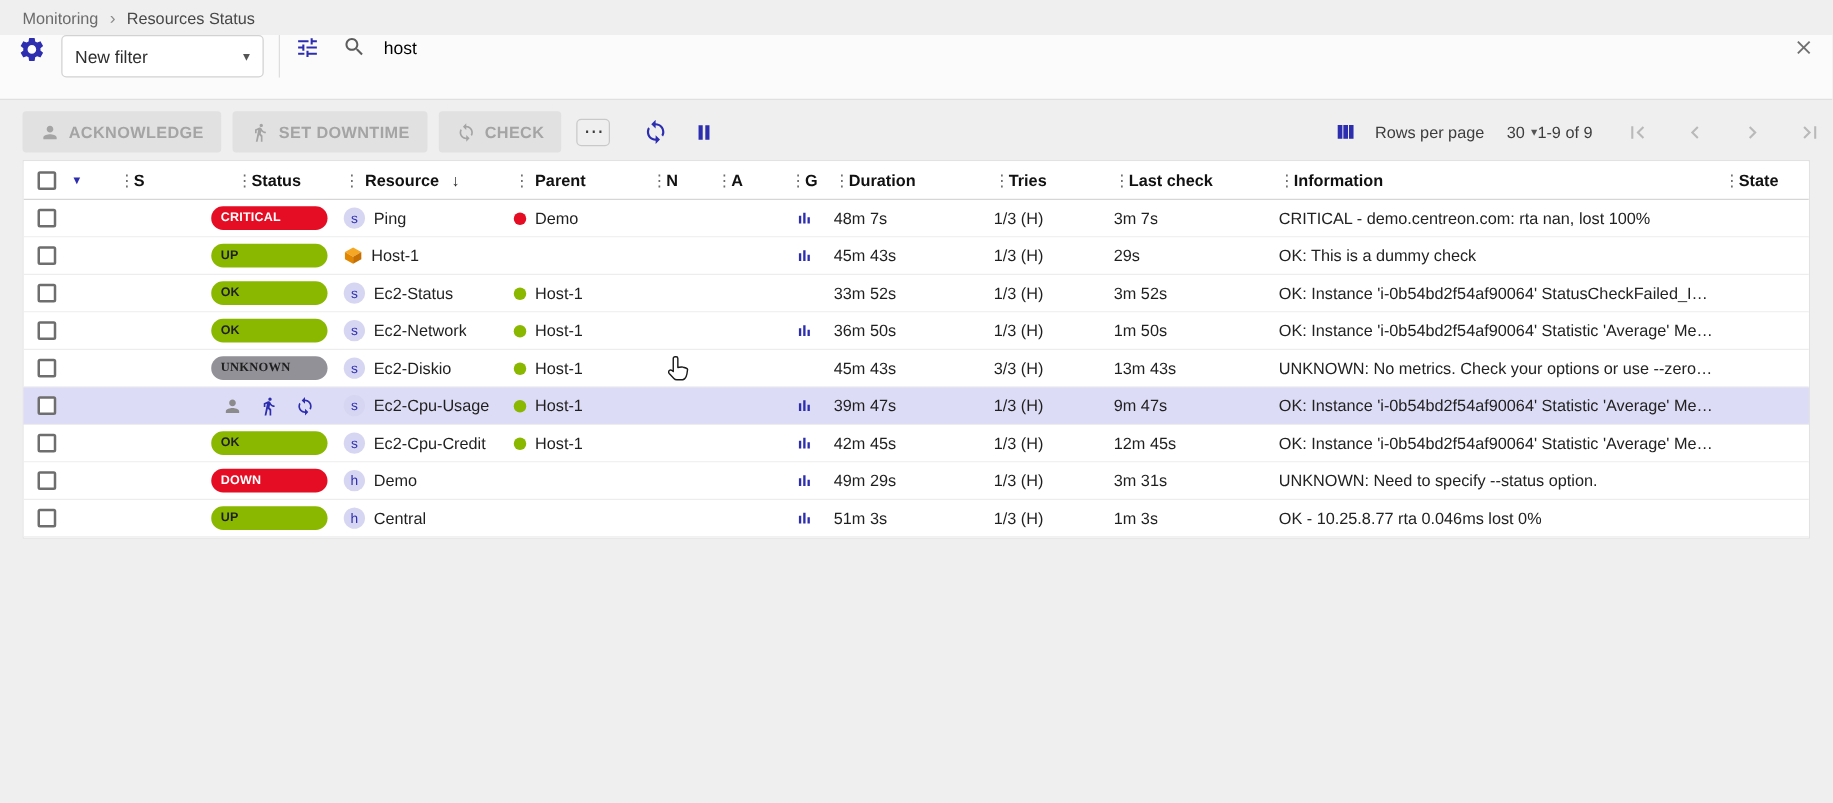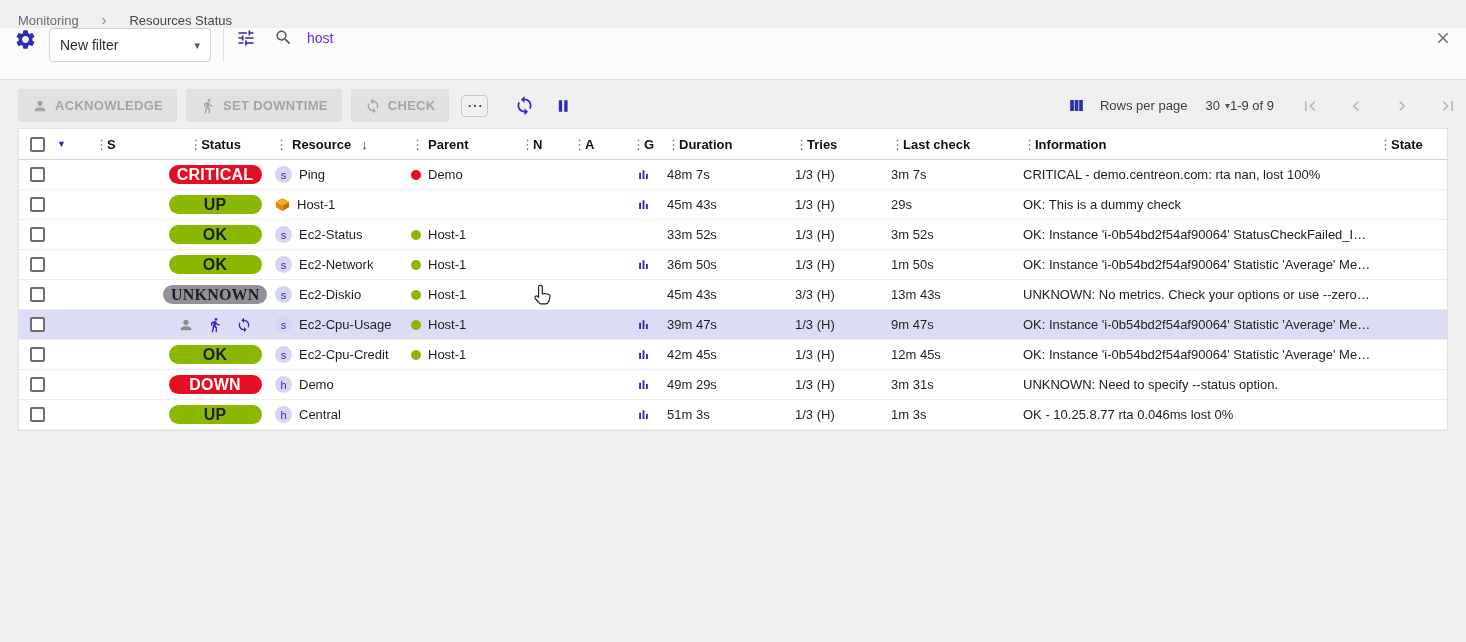--- a/index.html
+++ b/index.html
@@ -2,32 +2,32 @@
 <html style="--accent: #2d2db0;"><head>
 <meta charset="utf-8">
 <style>
   :root{ --accent:#2d2db0; }
   html,body{margin:0;padding:0}
   body{width:1466px;height:642px;background:#efefef;font-family:"Liberation Sans",sans-serif;position:relative;overflow:hidden}
   svg{display:block}
   button{font-family:inherit}
 
   
-  .breadcrumb{height:28px;display:flex;align-items:flex-end;padding:0 18px;gap:23px;font-size:13px;color:#6b6b6b}
+  .breadcrumb{height:28px;display:flex;align-items:center;padding:0 18px;gap:9px;font-size:13px;color:#6b6b6b}
   .breadcrumb .crumb{cursor:pointer}
   .breadcrumb .sep{color:#8a8a8a;font-size:14px}
   .breadcrumb .current{color:#474747}
 
   
   .filterbar{height:52px;background:#fbfbfb;border-bottom:1px solid #e0e0e0;display:flex;align-items:flex-start;padding:0 14px;gap:12px;box-sizing:border-box}
   .preset-select{display:flex;align-items:center;justify-content:space-between;width:162px;height:34px;border:1px solid #d2d2d2;border-radius:4px;padding:0 10px;font-size:14px;color:#2e2e2e;background:#fff;cursor:pointer;box-sizing:border-box}
   .preset-select .caret{font-size:11px;color:#555}
   .vdivider{width:1px;height:34px;background:#dedede}
   .searchwrap{display:flex;align-items:center;flex:1;gap:12px;padding-left:6px}
-  .search-input{border:none;outline:none;background:transparent;font-size:14px;color:#6d28d9;flex:1}
+  .search-input{border:none;outline:none;background:transparent;font-size:14px;color:#000000;flex:1}
   .iconbtn{background:none;border:none;padding:0;cursor:pointer;display:inline-flex;align-items:center}
 
   
   .toolbar{display:flex;align-items:center;padding:9px 8px 6px 18px;height:48px;box-sizing:border-box}
   .btn{display:inline-flex;align-items:center;gap:7px;background:#e1e1e1;color:#a4a4a4;border:none;border-radius:3px;font-size:13px;font-weight:bold;letter-spacing:.3px;padding:0 14px;height:33px;margin-right:9px;cursor:default}
   .more-btn{display:inline-flex;align-items:center;justify-content:center;width:27px;height:22px;border:1px solid #c9c9c9;border-radius:4px;background:transparent;color:#3c3c3c;font-size:16px;margin:0 8px 0 3px;cursor:pointer;line-height:0;padding:0}
   .icon-btn{background:none;border:none;padding:0;margin-left:18px;cursor:pointer}
   .toolbar-right{margin-left:auto;display:flex;align-items:center;font-size:13px;color:#3d3d3d}
   .rpp-label{margin-left:14px}
   .rpp-select{display:inline-flex;align-items:center;gap:5px;margin-left:18px;cursor:pointer}
@@ -55,21 +55,21 @@
   .col-g{width:40px;justify-content:center}
   .col-duration{width:128px}
   .col-tries{width:96px}
   .col-lastcheck{width:132px}
   .col-info{flex:1;min-width:0}
   .col-state{width:72px}
 
   .checkbox{width:15px;height:15px;border:2px solid #6e6e6e;border-radius:2px;background:#fff;display:inline-block;cursor:pointer;flex:none;box-sizing:border-box}
   .hdr-caret{font-size:9px;margin-left:10px;cursor:pointer;color:var(--accent)}
 
-  .chip{min-width:93px;height:19px;line-height:19px;border-radius:10px;text-align:center;font-size:16px;font-weight:bold;letter-spacing:.2px;padding:0 8px;box-sizing:border-box}
+  .chip{min-width:93px;height:19px;line-height:19px;border-radius:10px;text-align:left;font-size:10px;font-weight:bold;letter-spacing:.2px;padding:0 8px;box-sizing:border-box}
   .actions{display:flex;align-items:center;gap:13px}
 
   .type-chip{width:17px;height:17px;border-radius:50%;background:#d6d6f2;color:var(--accent);font-size:11px;display:inline-flex;align-items:center;justify-content:center;flex:none}
   .cell-text{font-size:13px;color:#1f1f1f;white-space:nowrap;overflow:hidden;text-overflow:ellipsis}
   .dot{width:10px;height:10px;border-radius:50%;flex:none}
   .highlighted,.highlighted .td{background:#dddcf6}
 
   .info-text{font-size:13px;color:#222;white-space:nowrap;overflow:hidden;text-overflow:ellipsis}
 
   .cursor{position:absolute;left:533px;top:283px;pointer-events:none;z-index:10}

